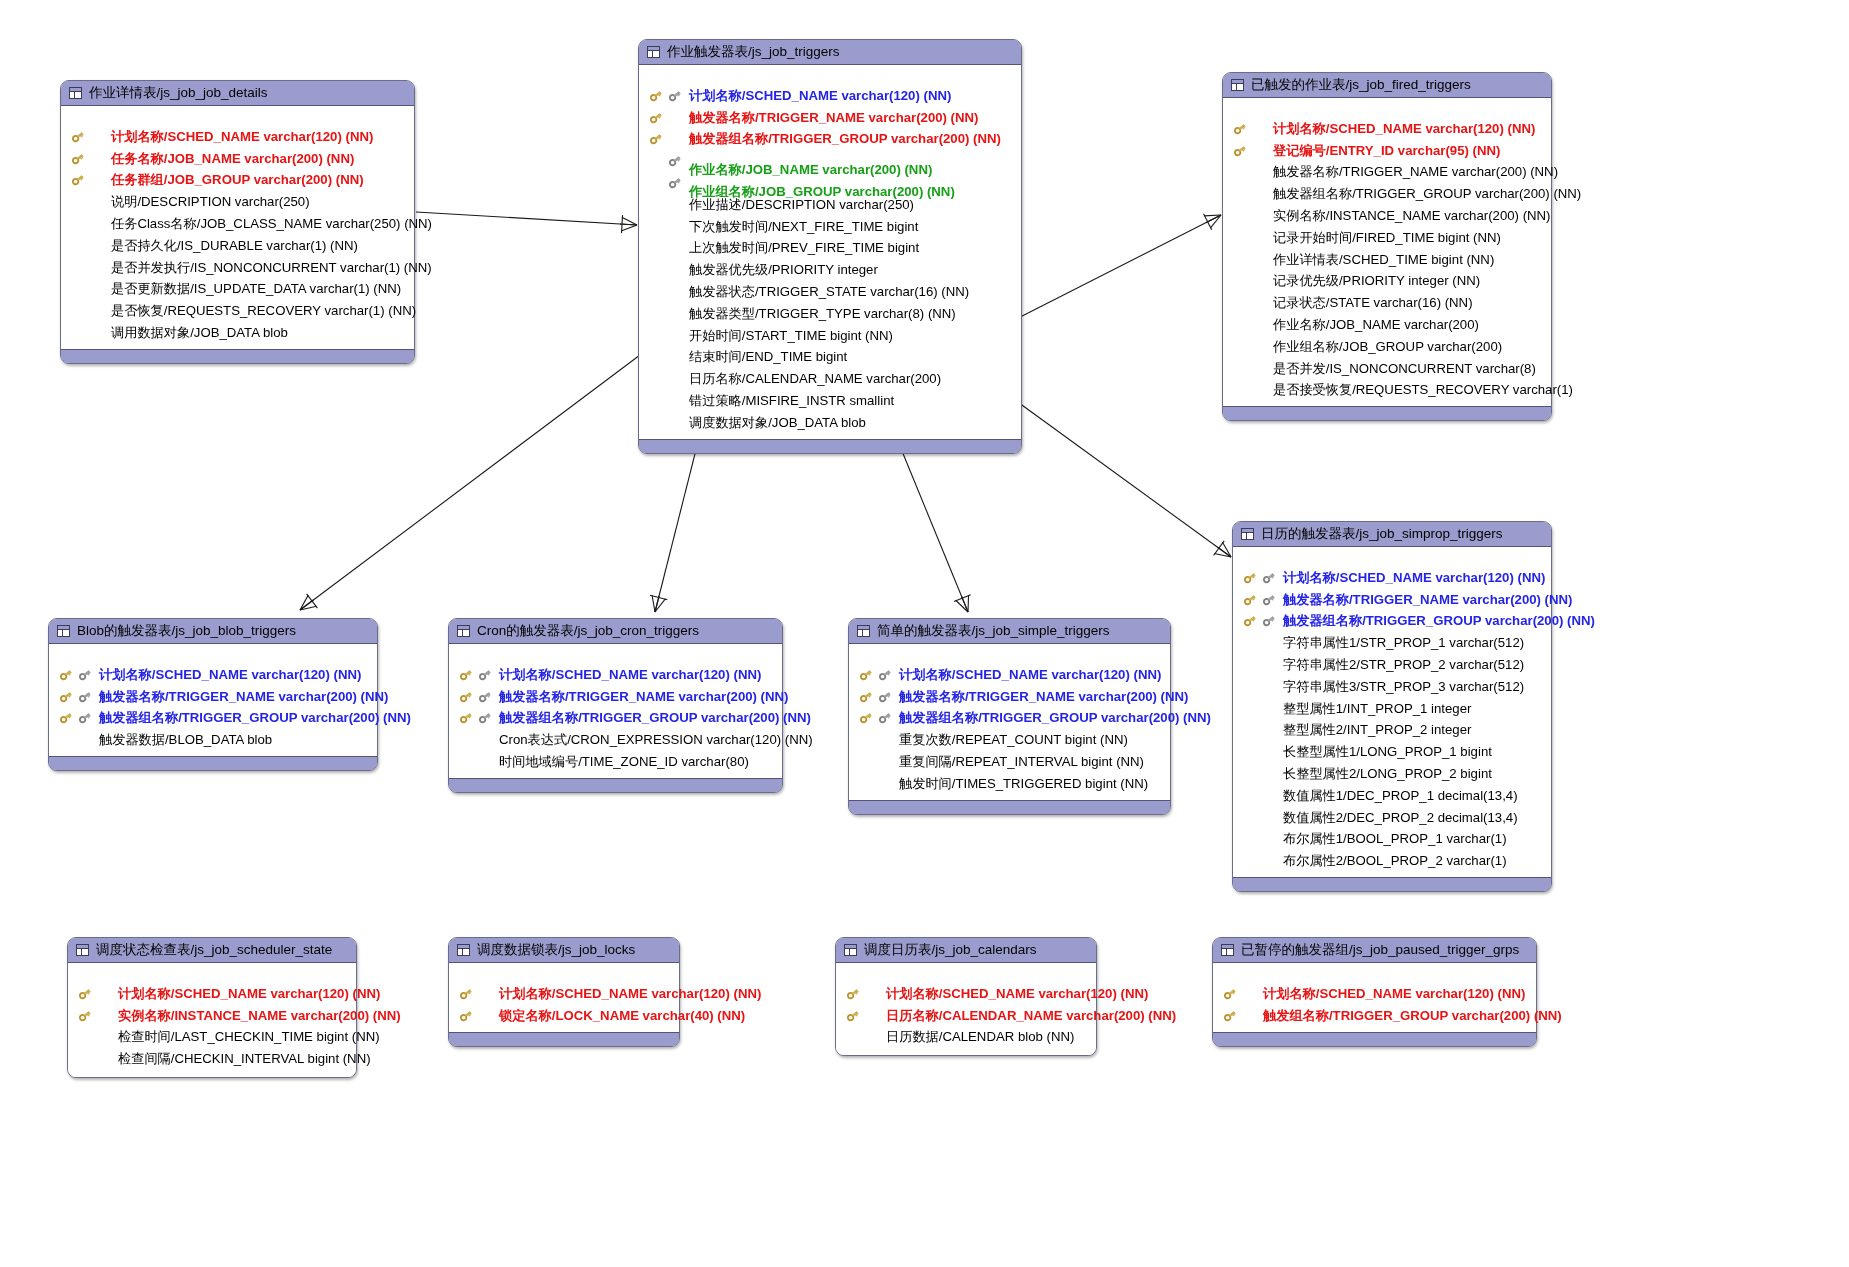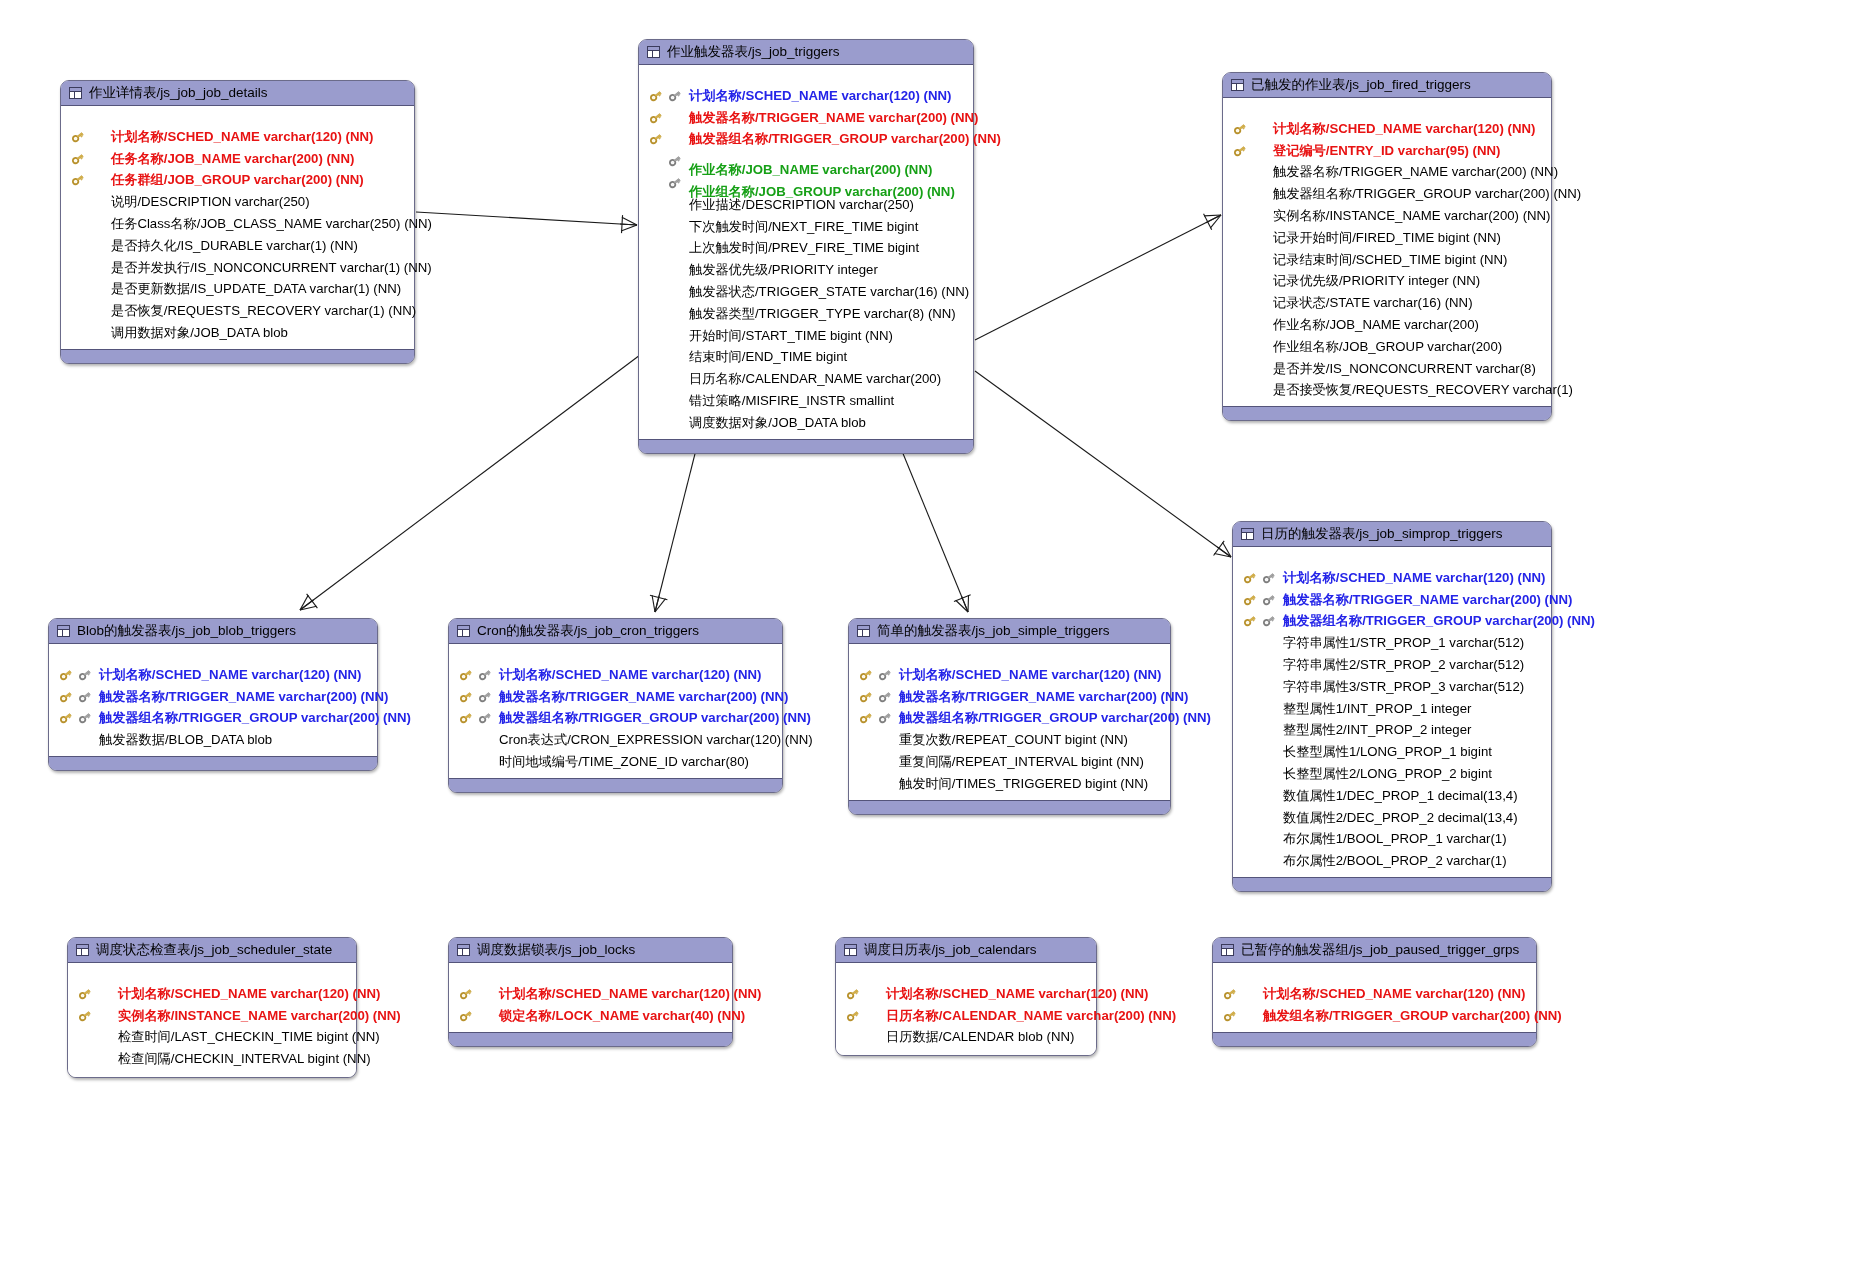--- a/index.html
+++ b/index.html
@@ -236,21 +236,21 @@
           <span class="attr-text c-black">是否恢复/REQUESTS_RECOVERY varchar(1) (NN)</span>
         </div>
         <div class="attr">
           <span class="keyslot gap"></span>
           <span class="keyslot gap"></span>
           <span class="attr-text c-black">调用数据对象/JOB_DATA blob</span>
         </div>
       </div>
       <div class="entity-footer"></div>
     </div>
-    <div class="entity" style="left: 638px; top: 39px; width: 336px;">
+    <div class="entity" style="left: 638px; top: 39px; width: 384px;">
       <div class="entity-header">
         <span class="tbl-icon"></span>
         <span>作业触发器表/js_job_triggers</span>
       </div>
       <div class="entity-body">
         <div class="attr">
           <span class="keyslot">
             <svg class="key" viewBox="0 0 16 16" xmlns="http://www.w3.org/2000/svg">
               <g transform="rotate(-40 8 8)">
                 <circle cx="5.2" cy="8" r="3.1" fill="none" stroke="#b8912c" stroke-width="2.1"></circle>
@@ -444,21 +444,21 @@
           <span class="attr-text c-black">实例名称/INSTANCE_NAME varchar(200) (NN)</span>
         </div>
         <div class="attr">
           <span class="keyslot gap"></span>
           <span class="keyslot gap"></span>
           <span class="attr-text c-black">记录开始时间/FIRED_TIME bigint (NN)</span>
         </div>
         <div class="attr">
           <span class="keyslot gap"></span>
           <span class="keyslot gap"></span>
-          <span class="attr-text c-black">记录结束时间/SCHED_TIME bigint (NN)</span>
+          <span class="attr-text c-black">作业详情表/SCHED_TIME bigint (NN)</span>
         </div>
         <div class="attr">
           <span class="keyslot gap"></span>
           <span class="keyslot gap"></span>
           <span class="attr-text c-black">记录优先级/PRIORITY integer (NN)</span>
         </div>
         <div class="attr">
           <span class="keyslot gap"></span>
           <span class="keyslot gap"></span>
           <span class="attr-text c-black">记录状态/STATE varchar(16) (NN)</span>
@@ -948,21 +948,21 @@
           <span class="keyslot gap"></span>
           <span class="attr-text c-black">检查时间/LAST_CHECKIN_TIME bigint (NN)</span>
         </div>
         <div class="attr">
           <span class="keyslot gap"></span>
           <span class="keyslot gap"></span>
           <span class="attr-text c-black">检查间隔/CHECKIN_INTERVAL bigint (NN)</span>
         </div>
       </div>
     </div>
-    <div class="entity" style="left: 448px; top: 937px; width: 285px;">
+    <div class="entity" style="left: 448px; top: 937px; width: 232px;">
       <div class="entity-header">
         <span class="tbl-icon"></span>
         <span>调度数据锁表/js_job_locks</span>
       </div>
       <div class="entity-body">
         <div class="attr">
           <span class="keyslot">
             <svg class="key" viewBox="0 0 16 16" xmlns="http://www.w3.org/2000/svg">
               <g transform="rotate(-40 8 8)">
                 <circle cx="5.2" cy="8" r="3.1" fill="none" stroke="#b8912c" stroke-width="2.1"></circle>

